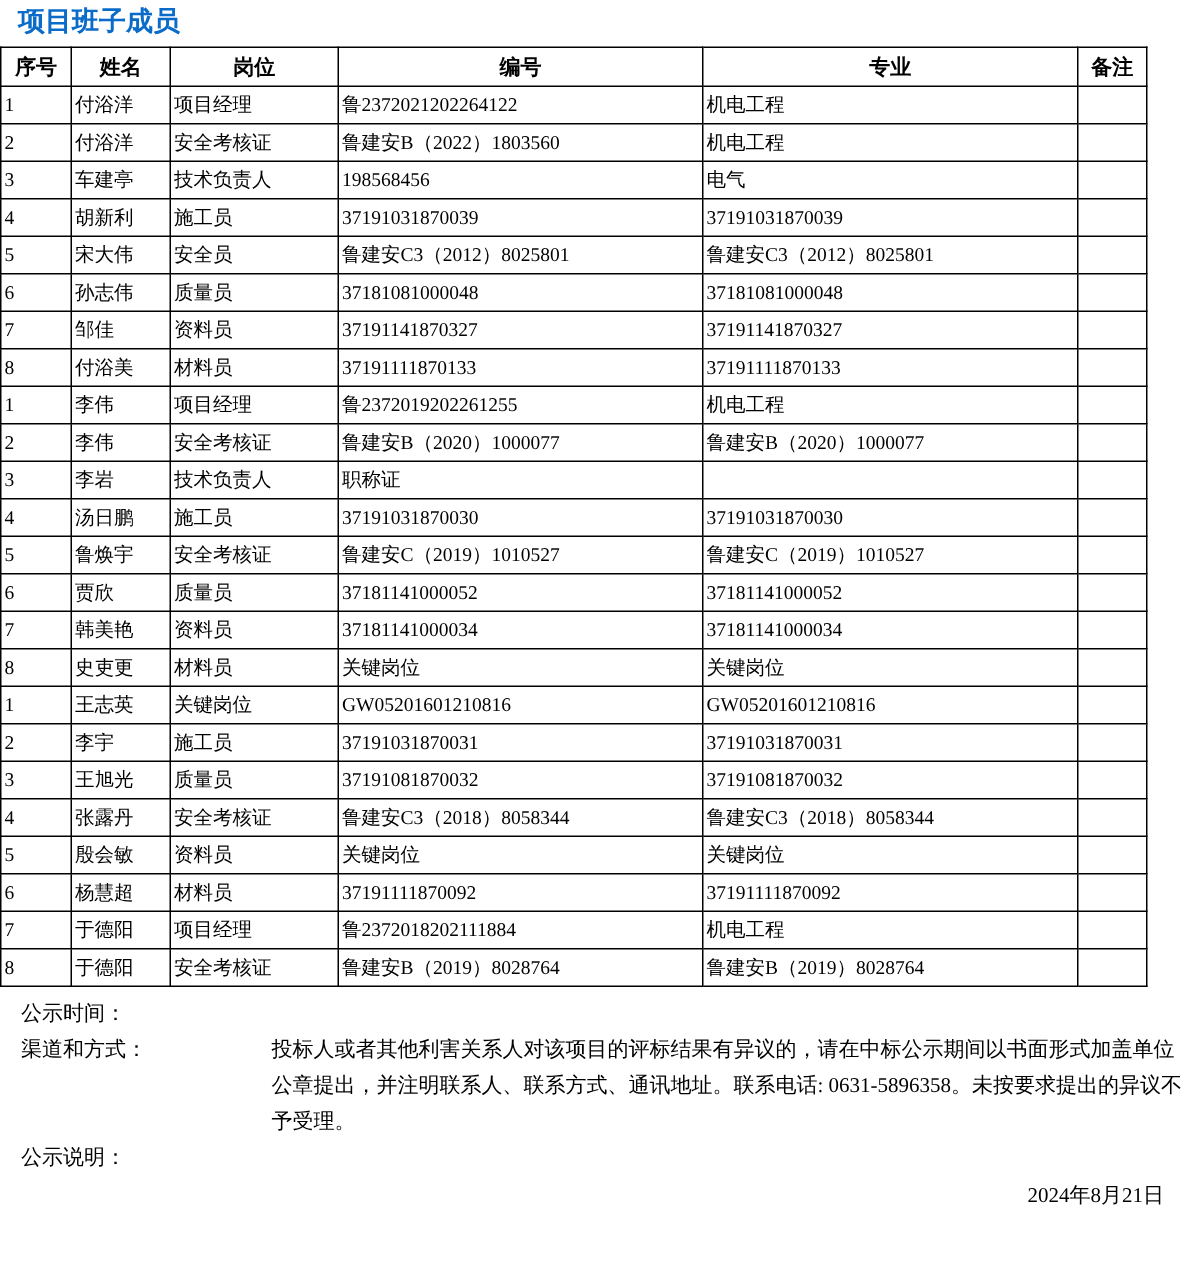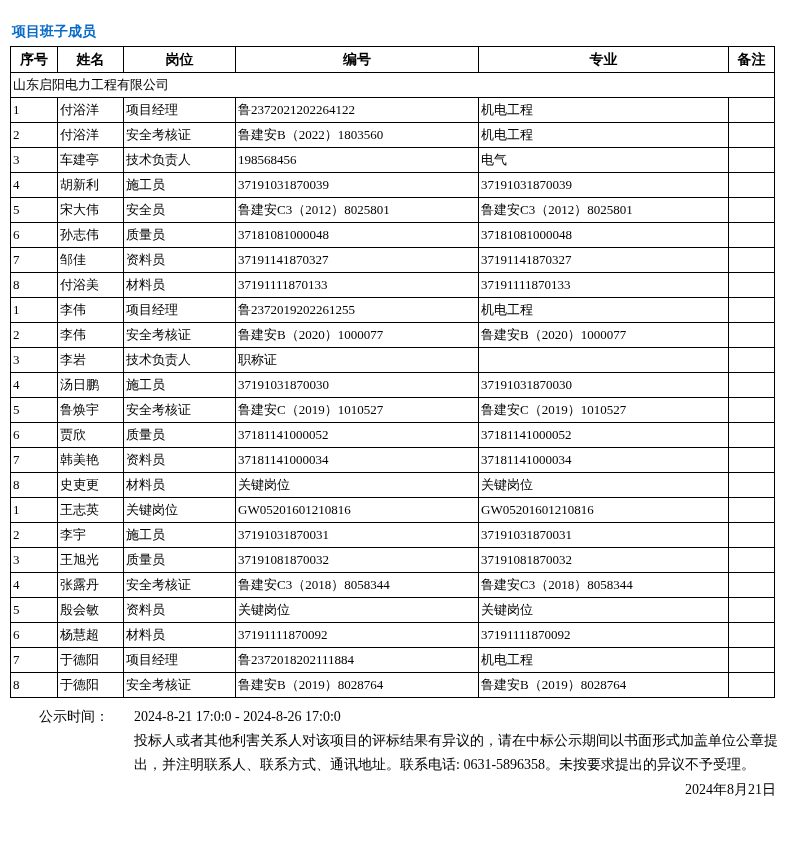--- a/index.html
+++ b/index.html
@@ -11,29 +11,28 @@
     color: #000000;
     font-family: "Liberation Serif", "DejaVu Serif", serif;
   }
   .page {
     position: relative;
     width: 802px;
     height: 850px;
     overflow: hidden;
   }
   .title {
-    margin: 23px 0 5px 12px;
+    margin: 2px 0 5px 12px;
     font-family: "Liberation Sans", "DejaVu Sans", sans-serif;
     font-weight: bold;
-    font-size: 14px;
+    font-size: 18px;
   }
   table.members {
     border-collapse: collapse;
     table-layout: fixed;
-    margin-left: 10px;
     width: 764px;
     font-family: Liberation Serif, serif;
   }
   table.members th,
   table.members td {
     border: 1px solid #000000;
     padding: 0 2px;
     overflow: hidden;
     white-space: nowrap;
     font-size: 13px;
@@ -53,28 +52,28 @@
   .footer {
     margin: 7px 0 0 14px;
     width: 776px;
     font-size: 14px;
   }
   .frow { display: flex; align-items: flex-start; }
   .flabel {
     width: 120px;
     flex-shrink: 0;
     line-height: 24px;
-    text-align: center;
   }
   .fvalue {
     line-height: 24px;
   }
   .para {
     width: 652px;
     white-space: normal;
+    margin-left: 47px;
   }
   .date-line {
     text-align: right;
     padding-right: 14px;
     line-height: 24px;
     margin-top: 1px;
   }
 </style>
 </head>
 <body>
@@ -97,23 +96,20 @@
         <th>序号</th>
         <th>姓名</th>
         <th>岗位</th>
         <th>编号</th>
         <th>专业</th>
         <th>备注</th>
       </tr>
     </thead>
     <tbody id="table-body">
         <tr>
-          <td colspan="6">山东启阳电力工程有限公司</td>
-        </tr>
-        <tr>
           <td>1</td>
           <td>付浴洋</td>
           <td>项目经理</td>
           <td>鲁2372021202264122</td>
           <td>机电工程</td>
           <td></td>
         </tr>
         <tr>
           <td>2</td>
           <td>付浴洋</td>
@@ -298,26 +294,30 @@
           <td>鲁建安B（2019）8028764</td>
           <td></td>
         </tr>
       </tbody>
   </table>
 
   <div class="footer">
 
     <div class="frow">
       <div class="flabel">公示时间：</div>
-      <div class="fvalue">2024-8-21 17:0:0 - 2024-8-26 17:0:0</div>
     </div>
 
     <div class="frow">
       <div class="flabel">
+        <div>渠道和方式：</div>
       </div>
       <div class="fvalue para">投标人或者其他利害关系人对该项目的评标结果有异议的，请在中标公示期间以书面形式加盖单位公章提出，并注明联系人、联系方式、通讯地址。联系电话: 0631-5896358。未按要求提出的异议不予受理。</div>
     </div>
 
+    <div class="frow">
+      <div class="flabel">公示说明：</div>
+      <div class="fvalue"></div>
+    </div>
 
     <div class="date-line">2024年8月21日</div>
   </div>
 
 </div>
 
 </body></html>

